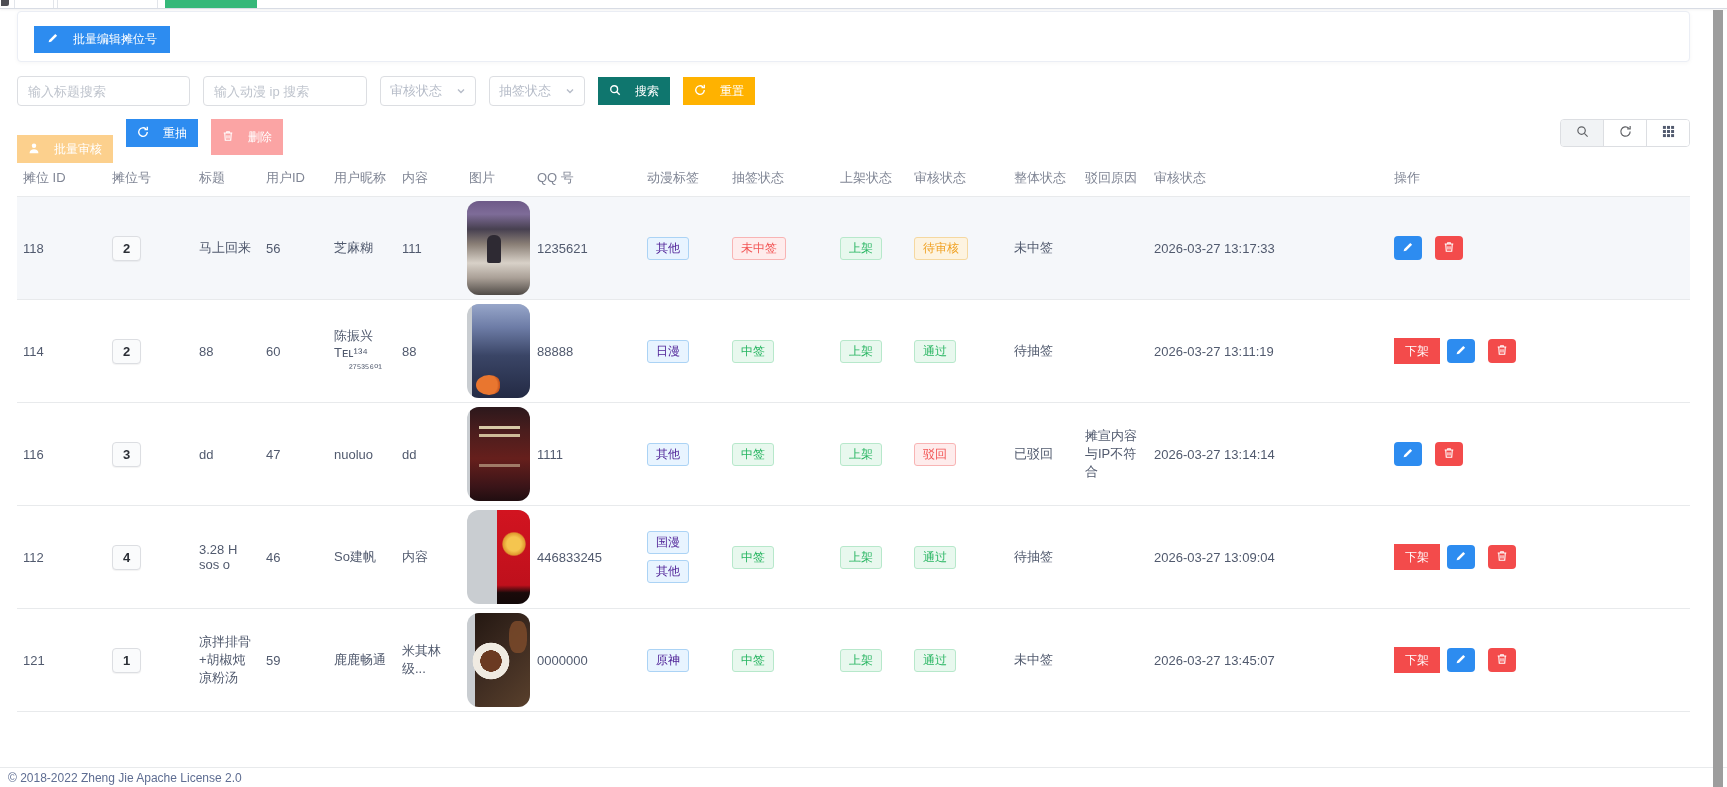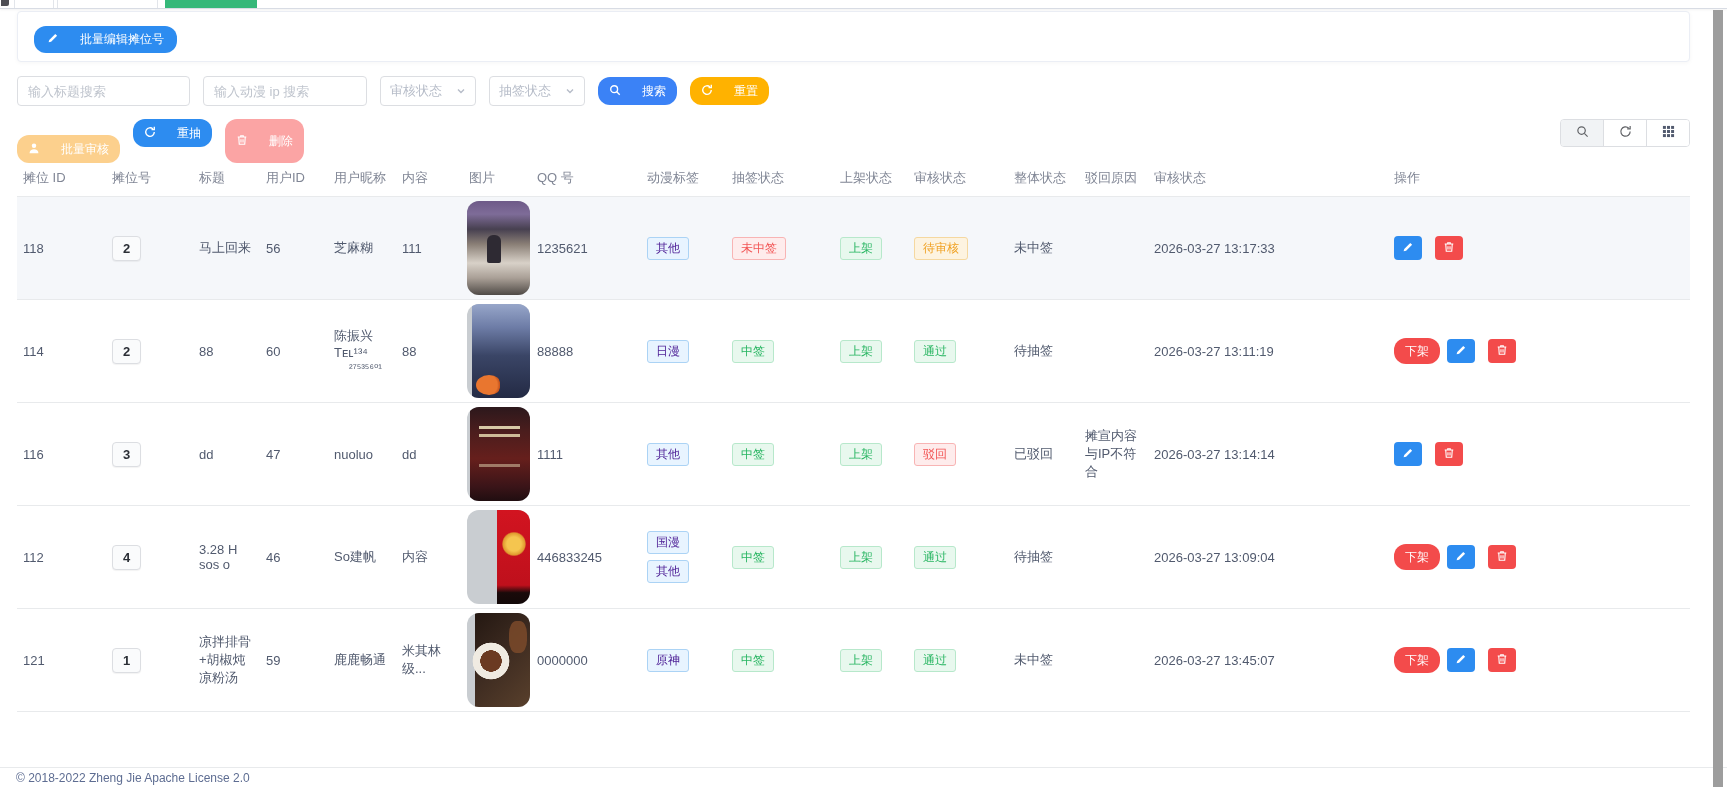--- a/index.html
+++ b/index.html
@@ -19,28 +19,28 @@
   
   .stats-card{border:1px solid #ebeef5;border-radius:4px;background:#fff;box-shadow:0 1px 4px rgba(0,0,0,.04);
               padding:6px 16px 8px;}
   .stats-row{display:flex;}
   .stat .lbl{font-size:12px;line-height:14px;color:#9aa1b0;}
   .stat .val{font-size:15px;line-height:18px;color:#2b2f36;margin-top:4px;display:flex;align-items:center;}
   .stat.s1{width:146px;}.stat.s2{width:65px;}.stat.s3{width:90px;}
   .mini-badge{display:inline-block;margin-left:9px;padding:2px 6px;border-radius:3px;background:#e8f8ee;color:#28b561;font-size:13px;}
 
   
-  .btn{display:inline-flex;align-items:center;justify-content:center;gap:21px;border:none;border-radius:12px;
+  .btn{display:inline-flex;align-items:center;justify-content:center;gap:14px;border:none;border-radius:0;
        color:#fff;font-size:12px;cursor:pointer;white-space:nowrap;font-family:inherit;}
   .btn-editbooths{background:#2d8cf0;height:27px;padding:0 13px;margin-top:8px;}
-  .btn-search{background:#3b82f6;height:28px;padding:0 11px;}
+  .btn-search{background:#0f766e;height:28px;padding:0 11px;}
   .btn-reset{background:#ffb200;height:28px;padding:0 11px;}
   .btn-audit{background:#fcd08d;height:28px;padding:0 11px;margin-top:16px;}
   .btn-redraw{background:#2d8cf0;height:28px;padding:0 11px;}
-  .btn-batchdel{background:#fba4a4;height:44px;padding:0 11px;}
+  .btn-batchdel{background:#fba4a4;height:36px;padding:0 11px;}
   .btn-offshelf{background:#f34b4b;height:26px;padding:0 11px;font-size:12px;}
 
   
   .filter-row{display:flex;align-items:center;margin-top:14px;gap:13px;}
   .inp{height:30px;border:1px solid #dcdee2;border-radius:4px;padding:0 10px;font-size:13px;color:#0f766e;
        box-sizing:border-box;outline:none;font-family:inherit;}
   .inp::placeholder{color:#bfc4cd;}
   .inp.title{width:173px;}.inp.ip{width:164px;}
   .sel{width:96px;height:30px;border:1px solid #dcdee2;border-radius:4px;display:flex;align-items:center;
        justify-content:space-between;padding:0 9px;color:#b6bcc8;font-size:13px;box-sizing:border-box;background:#fff;cursor:pointer;}
@@ -87,21 +87,21 @@
   .art-food::after{content:"";position:absolute;right:5%;top:8%;width:18px;height:32px;border-radius:40%;background:#7b4a2a;opacity:.85;}
 
   .ops{display:flex;gap:7px;width:74px;align-items:center;}
   .op-pair{display:flex;gap:13px;}
   .icon-btn{width:28px;height:24px;border-radius:4px;display:flex;align-items:center;justify-content:center;border:none;cursor:pointer;}
   .icon-btn.edit{background:#2d8cf0;}
   .icon-btn.del{background:#f34b4b;}
 
   
   .footer{position:absolute;left:0;right:0;bottom:0;height:16px;border-top:1px solid #e8eaec;background:#fff;
-          padding:3px 0 0 16px;font-size:12px;color:#5e6d92;}
+          padding:3px 0 0 8px;font-size:12px;color:#5e6d92;}
   .scroll-thumb{position:absolute;top:10px;right:4px;width:10px;height:777px;background:#9d9d9d;}
 </style>
 </head>
 <body>
 
 <div class="tabbar">
   <div class="corner"></div>
   <div class="stub s1"></div>
   <div class="stub s2"></div>
   <div class="stub active"></div>

